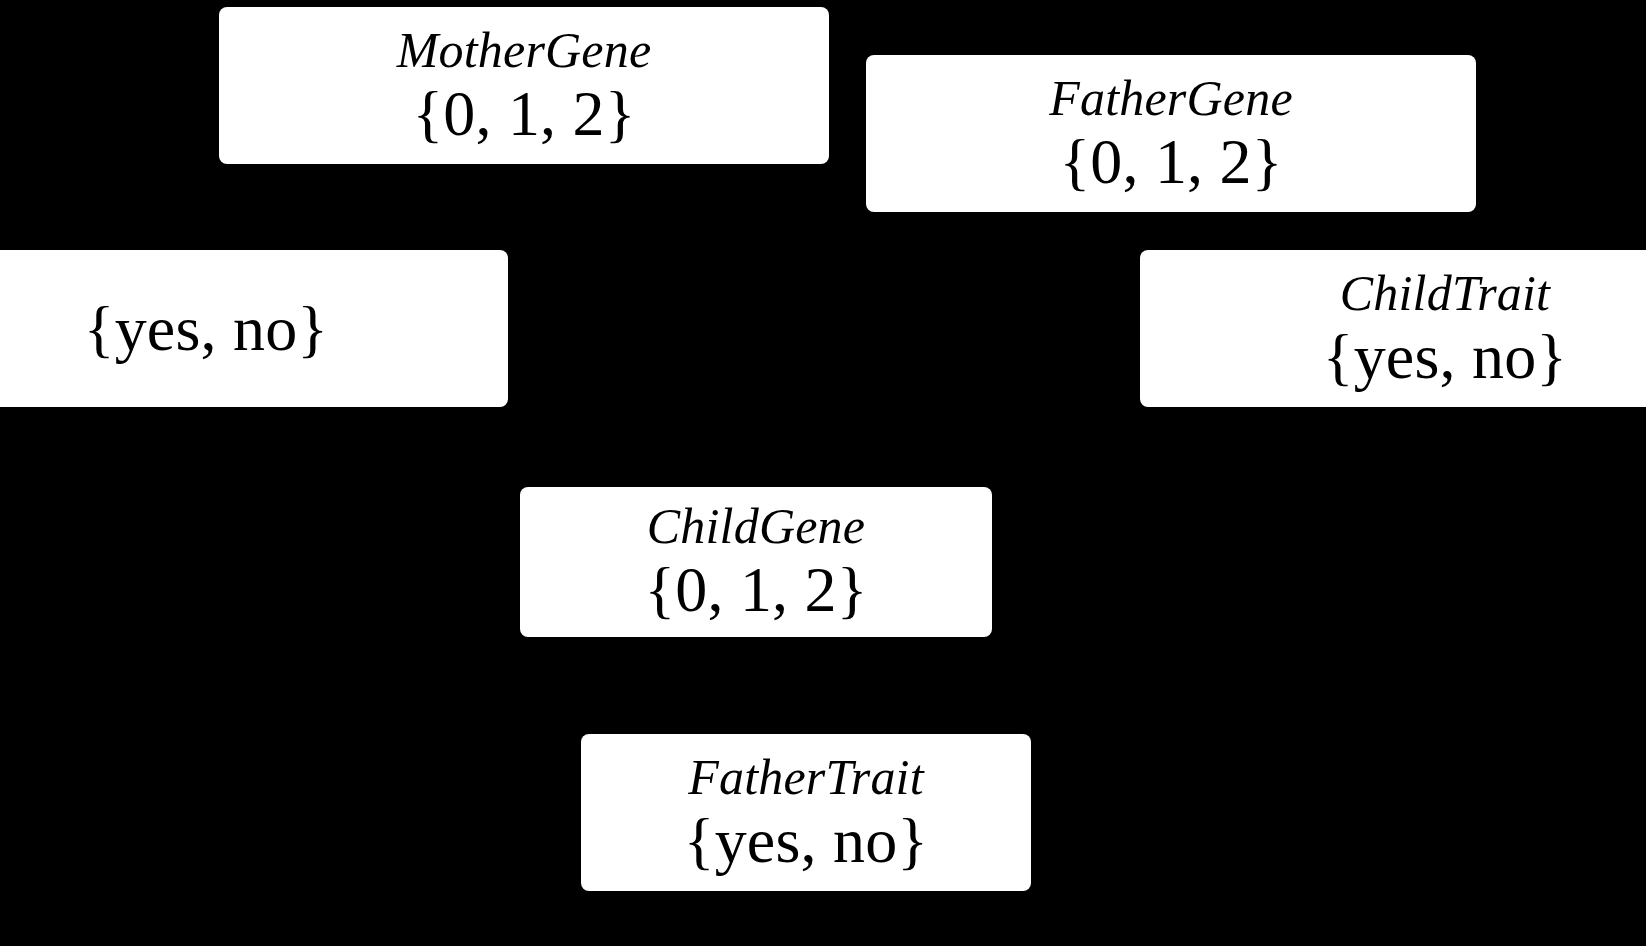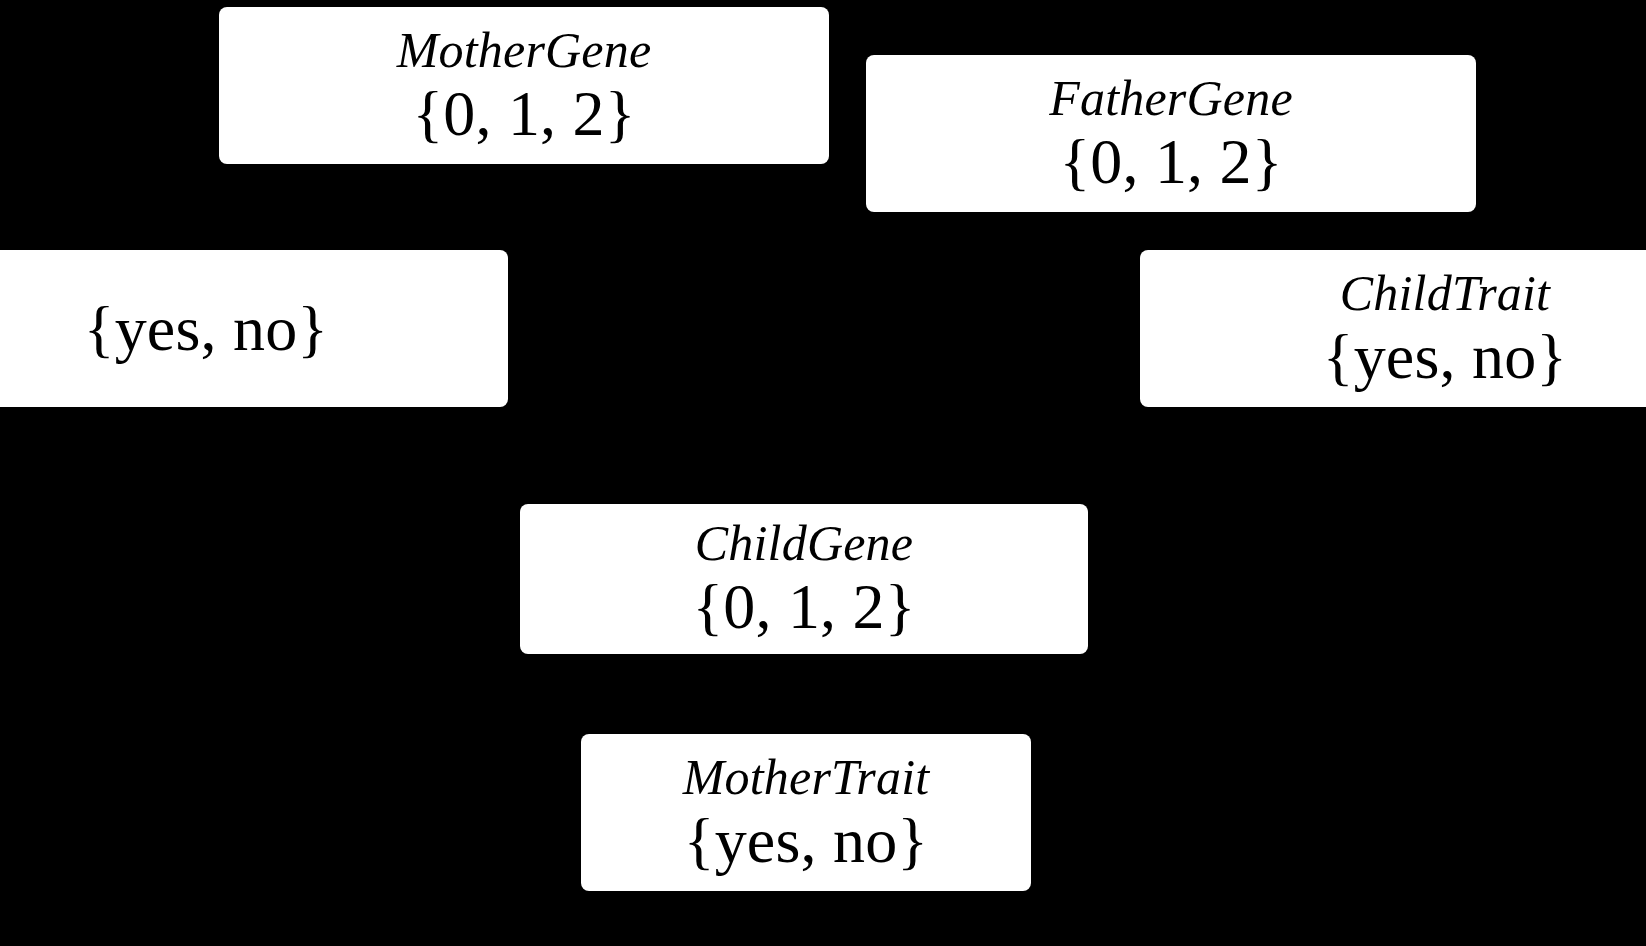--- a/index.html
+++ b/index.html
@@ -40,21 +40,21 @@
     font-size: 64px;
     letter-spacing: 0.2px;
     white-space: nowrap;
   }
 
   
   #node-mother-gene  { left: 219px;  top: 7px;   width: 610px; height: 157px; }
   #node-father-gene  { left: 866px;  top: 7px;   width: 610px; height: 157px; margin-top: 48px; }
   #node-mother-trait { left: -102px; top: 250px; width: 610px; height: 157px; }
   #node-father-trait { left: 1140px; top: 250px; width: 610px; height: 157px; }
-  #node-child-gene   { left: 520px;  top: 504px; width: 568px; height: 150px; }
+  #node-child-gene   { left: 520px;  top: 487px; width: 472px; height: 150px; }
   #node-child-trait  { left: 581px;  top: 734px; width: 450px; height: 157px; }
 
   
   #node-mother-trait .node-name,
   #node-mother-trait .node-domain { transform: translateX(3px); }
 </style>
 </head>
 <body>
 
 <div id="canvas">
@@ -77,17 +77,17 @@
     <div class="node-name">ChildTrait</div>
     <div class="node-domain">{yes, no}</div>
   </div>
 
   <div class="node" id="node-child-gene">
     <div class="node-name">ChildGene</div>
     <div class="node-domain">{0, 1, 2}</div>
   </div>
 
   <div class="node" id="node-child-trait">
-    <div class="node-name">MotherTrait</div>
+    <div class="node-name">FatherTrait</div>
     <div class="node-domain">{yes, no}</div>
   </div>
 
 </div>
 
 </body></html>

